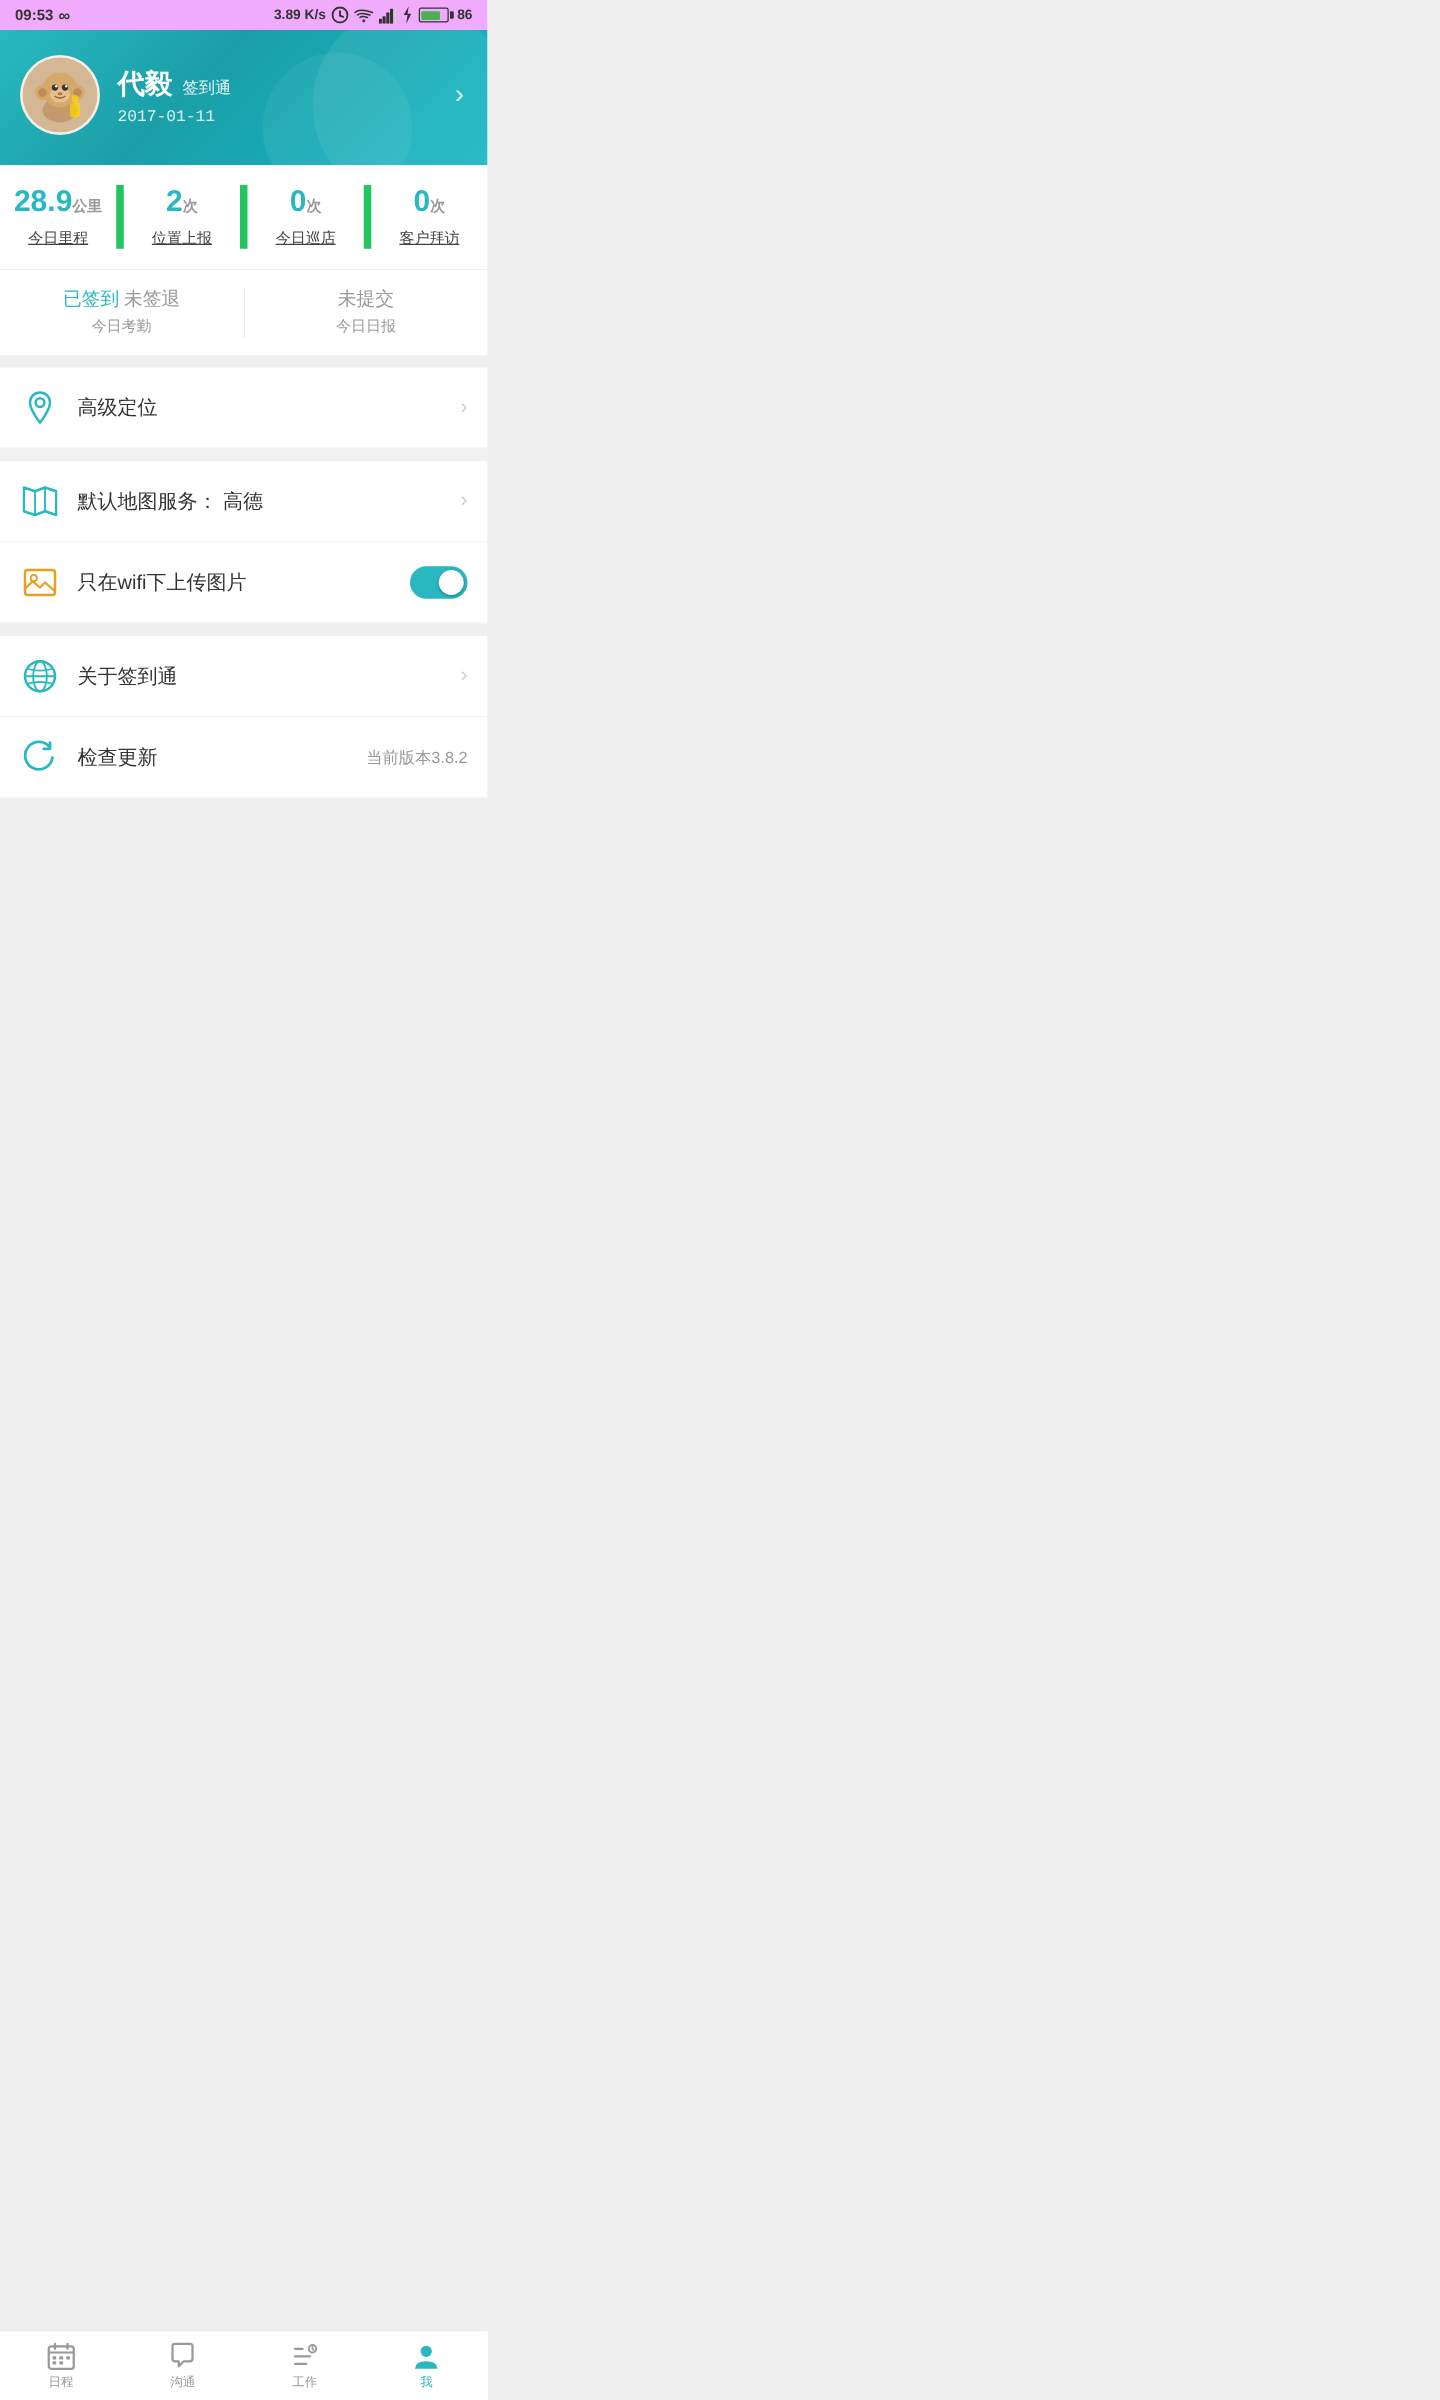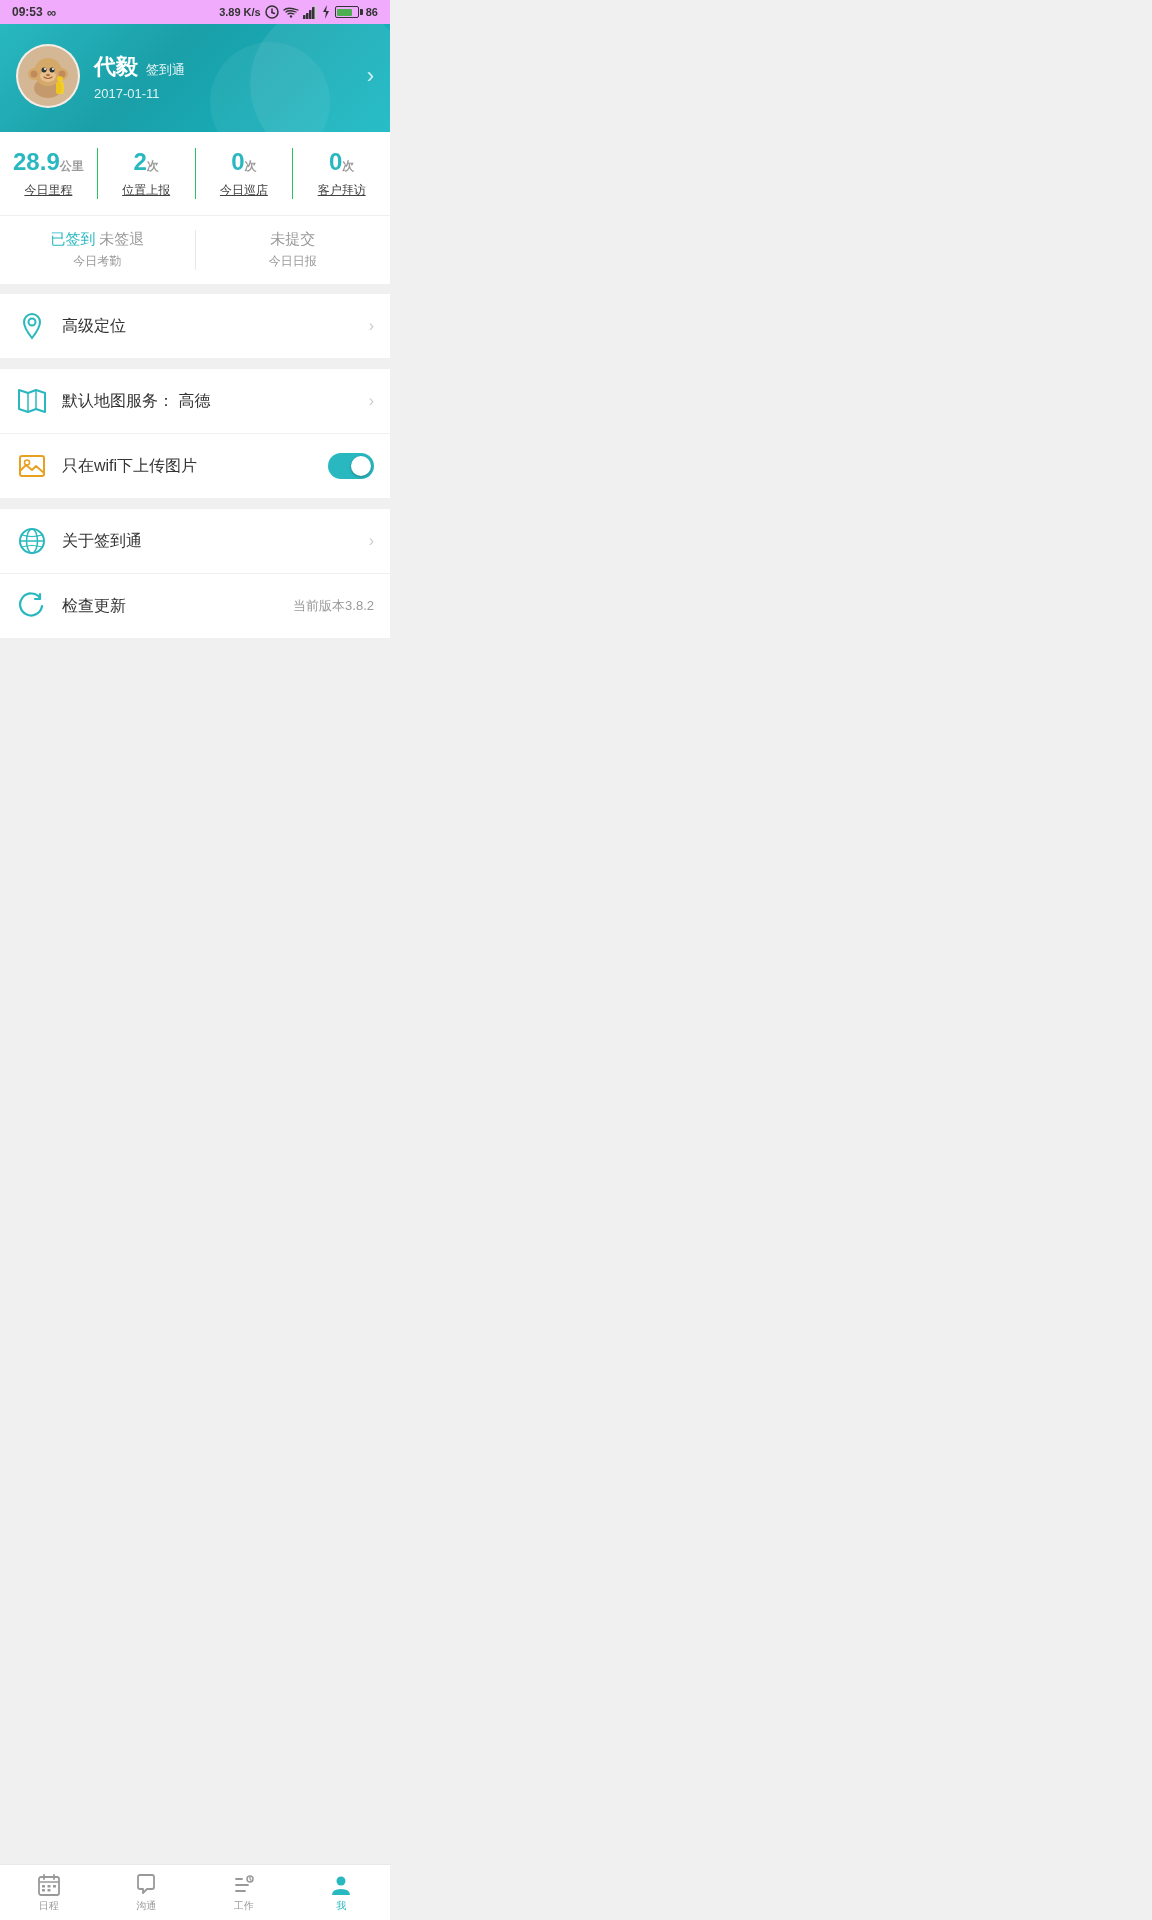--- a/index.html
+++ b/index.html
@@ -32,20 +32,21 @@
     
     .header-banner {
       background: linear-gradient(135deg, #29b8c0 0%, #1a9fa8 40%, #15b8c4 100%);
       padding: 20px 16px 24px 16px;
       display: flex;
       align-items: center;
       justify-content: space-between;
       position: relative;
       overflow: hidden;
       min-height: 105px;
+      font-family: Liberation Mono, monospace;
     }
     .header-banner::before {
       content: '';
       position: absolute;
       top: -20px; right: -20px;
       width: 160px; height: 160px;
       background: rgba(255,255,255,0.08);
       border-radius: 50%;
     }
     .header-banner::after {
@@ -76,21 +77,21 @@
 
     
     .stats-container {
       background: #fff;
       display: flex;
       padding: 16px 0;
     }
     .stat-item {
       flex: 1;
       text-align: center;
-      border-right: 1px solid #22c55e;
+      border-right: 6px solid #22c55e;
     }
     .stat-item:last-child { border-right: none; }
     .stat-value { font-size: 24px; font-weight: 700; color: #29b8c0; }
     .stat-unit { font-size: 12px; color: #999; }
     .stat-label { font-size: 12px; color: #404040; margin-top: 6px; text-decoration: underline; }
 
     
     .attendance-container {
       background: #fff;
       display: flex;

